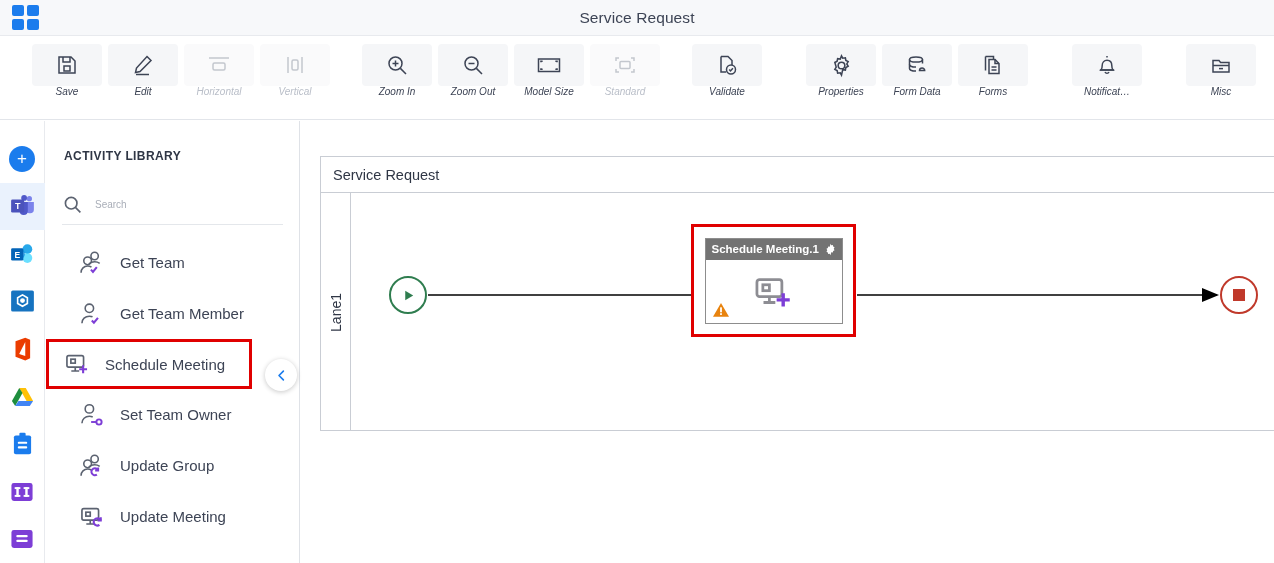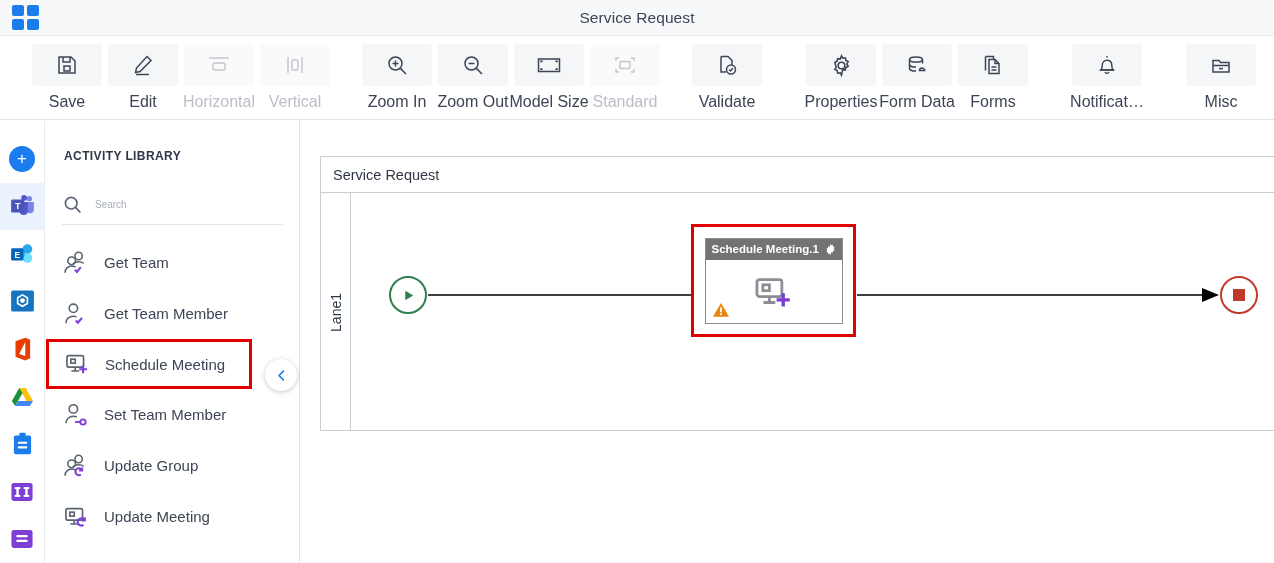--- a/index.html
+++ b/index.html
@@ -31,21 +31,21 @@
     display: flex; align-items: flex-start; padding-left: 30px; gap: 2px;
   }
   .tb-item {
     width: 74px; padding-top: 8px;
     display: flex; flex-direction: column; align-items: center; cursor: pointer;
   }
   .tb-icon {
     width: 70px; height: 42px; background: #f5f6f8; border-radius: 4px;
     display: flex; align-items: center; justify-content: center;
   }
-  .tb-label { margin-top: 7px; font-size: 16px; color: #3d4455; white-space: nowrap; }
+  .tb-label { font-size: 10px; color: #3d4455; white-space: nowrap; font-style: italic; }
   .tb-item.disabled .tb-icon { background: #fafafb; }
   .tb-item.disabled .tb-label, .tb-item.disabled svg { color: #b9bec8; }
   .tb-item.gap2 { margin-left: 38px; }
   .tb-item.gap3 { margin-left: 26px; }
   svg { display: block; }
 
   
   .rail {
     position: absolute; left: 0; top: 121px; width: 45px; height: 442px;
     background: #ffffff; border-right: 1px solid #e8eaee;
@@ -78,21 +78,21 @@
   .search-row input {
     border: 0; outline: 0; font-size: 10px; color: #3d4455; width: 170px;
     font-family: "Liberation Sans", sans-serif; background: transparent;
   }
   .search-row input::placeholder { color: #a9aeb8; }
   .act-list { margin-top: 0; }
   .act-clip { height: 12px; overflow: hidden; position: relative; }
   .act-clip .act-item { position: absolute; top: -39px; }
   .act-item {
     height: 51px; display: flex; align-items: center; gap: 14px;
-    padding-left: 16px; cursor: pointer; width: 254px;
+    padding-left: 32px; cursor: pointer; width: 254px;
   }
   .act-label { font-size: 15px; color: #3d4455; }
   .act-item.selected {
     border: 3px solid #e00000; width: 206px; margin-left: 48px;
     padding-left: 14px; margin-top: 0px; height: 50px;
     position: relative; left: -48px; align-items: center;
   }
   .collapse-btn {
     position: absolute; left: 265px; top: 359px; width: 32px; height: 32px;
     border-radius: 50%; background: #ffffff; box-shadow: 0 1px 5px rgba(0,0,0,.22);
@@ -476,21 +476,21 @@
 
       <div class="act-item">
         <span>
           <svg width="28" height="28" viewBox="0 0 32 32" fill="none" stroke="#5b6270" stroke-width="1.8">
             <circle cx="13" cy="9" r="4.8"></circle>
               <path d="M4.5 25.5c0-4.8 3.7-8 8.5-8 1.4 0 2.7.3 3.8.8"></path>
             <path d="M15 24h6.5" stroke="#7d3ed6" stroke-width="2.2"></path>
             <circle cx="24" cy="24" r="3" stroke="#7d3ed6" stroke-width="2.2"></circle>
           </svg>
         </span>
-        <span class="act-label">Set Team Member</span>
+        <span class="act-label">Set Team Owner</span>
       </div>
 
       <div class="act-item">
         <span>
           <svg width="28" height="28" viewBox="0 0 32 32" fill="none" stroke="#5b6270" stroke-width="1.8">
             <circle cx="19" cy="8" r="4.2"></circle>
               <path d="M12.5 17c1.6-1.6 4-2.5 6.5-2.5 2.2 0 4.2.6 5.8 1.8"></path>
             <circle cx="11" cy="13.5" r="4.4"></circle>
               <path d="M3.5 27c0-4.5 3.4-7.5 7.5-7.5 1.7 0 3.2.5 4.4 1.3"></path>
             <path d="M23 21a4 4 0 10-1.4 4.9" stroke="#7d3ed6" stroke-width="2.3"></path>

